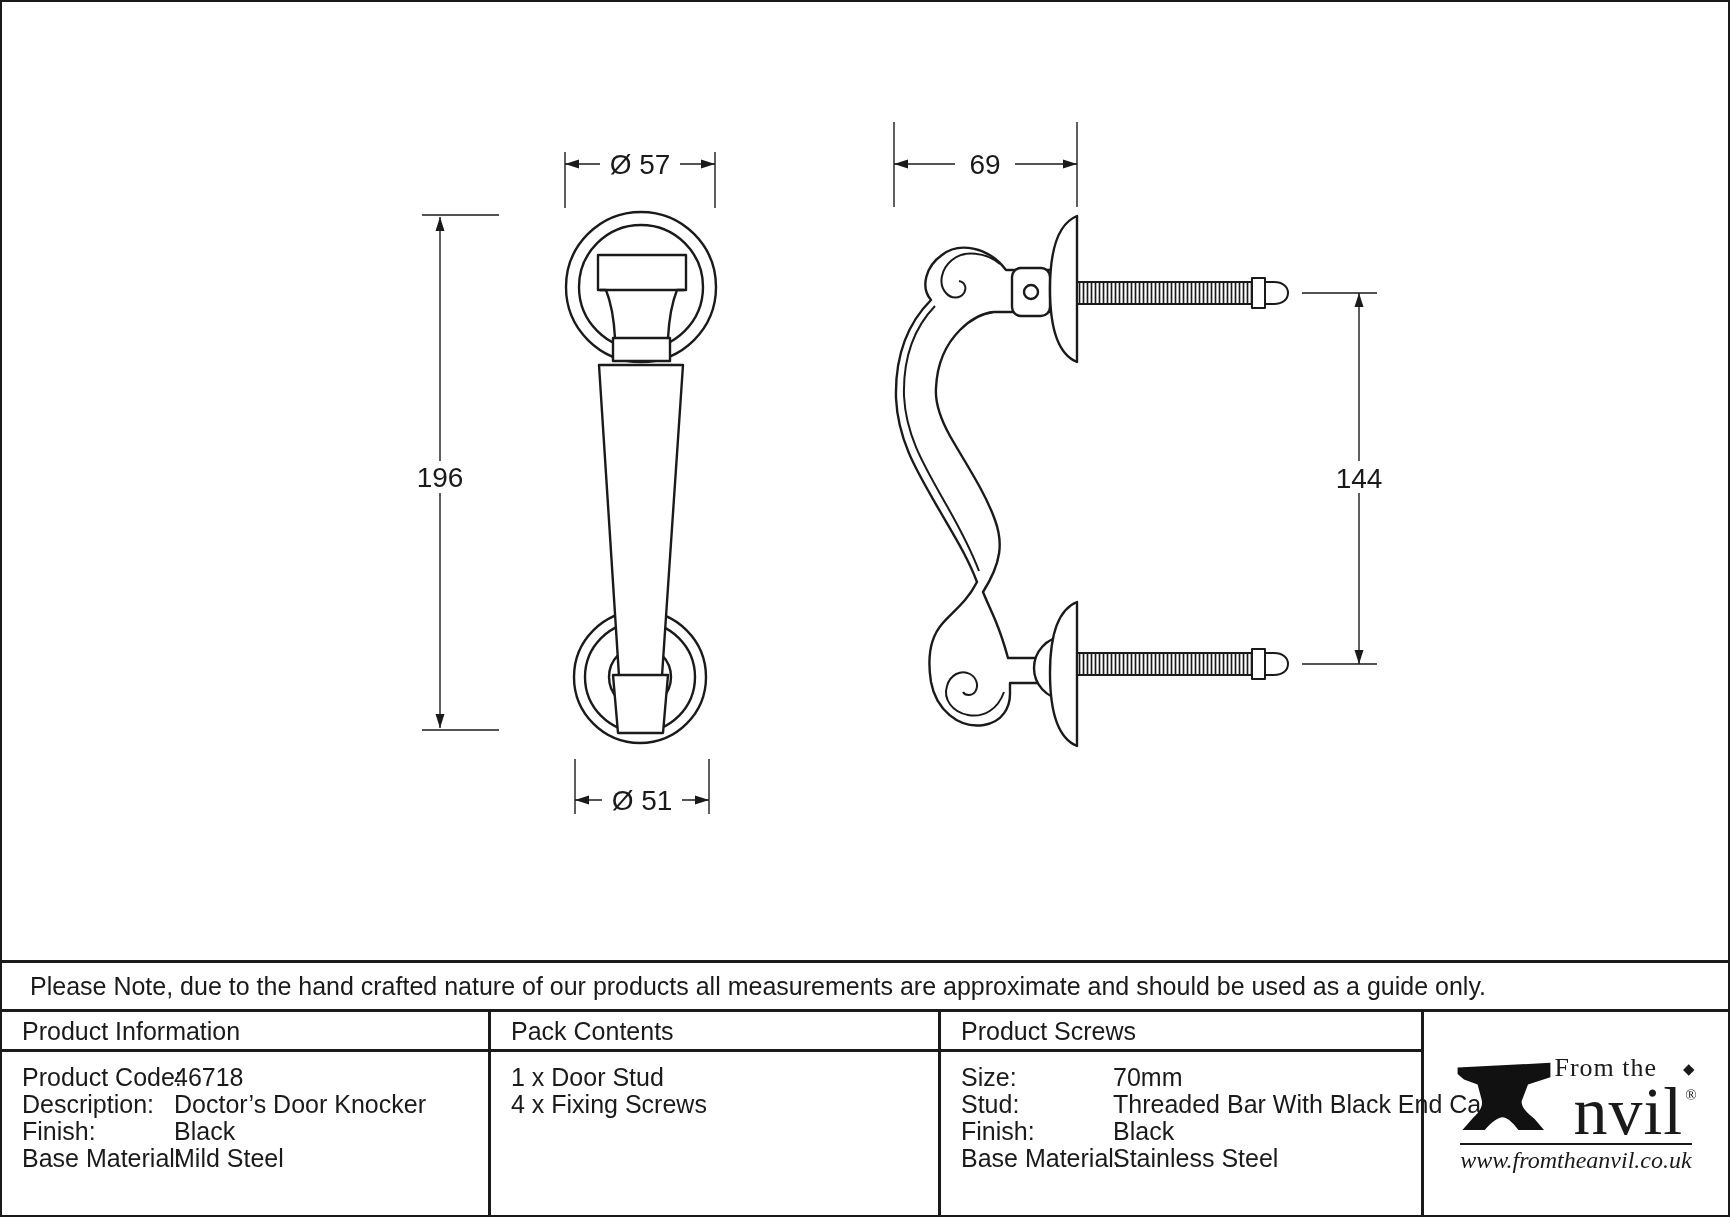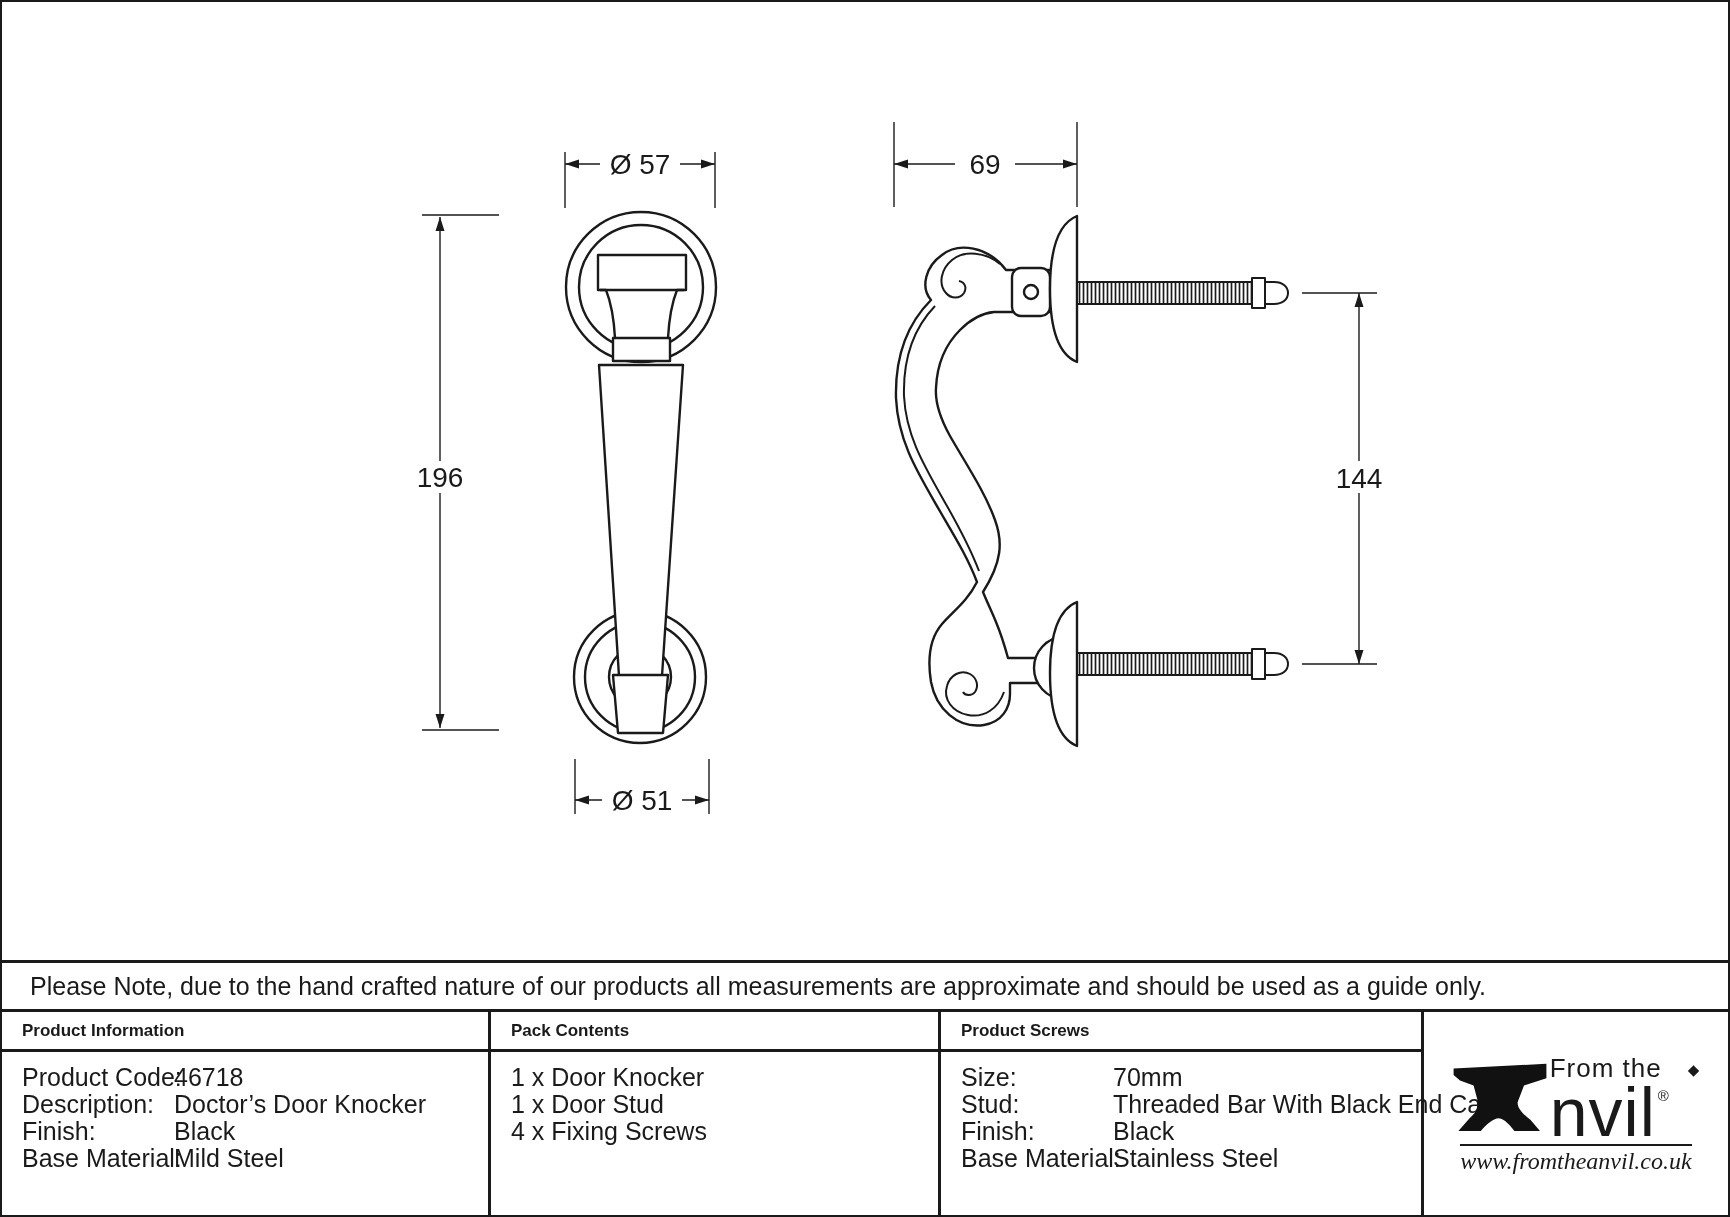--- a/index.html
+++ b/index.html
@@ -16,36 +16,36 @@
     line-height:46px;padding-left:28px;font-size:25px;white-space:nowrap;overflow:hidden;
   }
   .spec-table{
     flex:0 0 206px;display:grid;
     grid-template-columns:489px 450px 483px 1fr;
     grid-template-rows:40px 1fr;
   }
   .cell{box-sizing:border-box;}
   .th{
     border-right:3px solid #1a1a1a;border-bottom:3px solid #1a1a1a;
-    font-size:17px;line-height:38px;padding-left:20px;white-space:nowrap;font-weight:bold;
+    font-size:25px;line-height:38px;padding-left:20px;white-space:nowrap;
   }
   .td{
     border-right:3px solid #1a1a1a;padding:12px 0 0 20px;font-size:25px;
   }
   .logo-cell{
     grid-column:4;grid-row:1 / 3;display:flex;align-items:center;justify-content:center;
   }
   .kv{display:flex;line-height:27px;white-space:nowrap;}
   .kv .lbl{width:152px;flex:0 0 152px;}
   .list-line{line-height:27px;white-space:nowrap;}
   
   .logo{text-align:center;position:relative;width:250px;}
   .logo-row{display:flex;align-items:flex-end;justify-content:center;}
   .anvil-svg{width:96px;height:82px;flex:0 0 96px;margin-right:2px;}
-  .logo-right{position:relative;text-align:left;font-family:Liberation Sans, sans-serif;}
+  .logo-right{position:relative;text-align:right;font-family:Liberation Serif, serif;}
   .logo-tagline{font-size:26px;line-height:24px;letter-spacing:1px;position:relative;}
   .tittle{display:inline-block;font-size:15px;transform:translateY(-2px);margin-left:26px;}
   .logo-wordmark{font-size:68px;line-height:56px;letter-spacing:1px;position:relative;}
   .reg-mark{font-size:15px;vertical-align:top;position:relative;top:-16px;left:2px;}
   .logo-url{
     font-family:"Liberation Serif", serif;font-style:italic;font-weight:normal;
     font-size:24px;margin-top:4px;letter-spacing:0px;border-top:2px solid #1a1a1a;
     padding-top:2px;display:inline-block;
   }
 </style>
@@ -218,21 +218,20 @@
         <span class="lbl">Finish:</span>
         <span class="val">Black</span>
       </div>
       <div class="kv">
         <span class="lbl">Base Material:</span>
         <span class="val">Mild Steel</span>
       </div>
     </div>
 
     <div class="cell td">
-      <div class="list-line">1 x Door Knocker</div>
       <div class="list-line">1 x Door Stud</div>
       <div class="list-line">4 x Fixing Screws</div>
     </div>
 
     <div class="cell td">
       <div class="kv">
         <span class="lbl">Size:</span>
         <span class="val">70mm</span>
       </div>
       <div class="kv">

